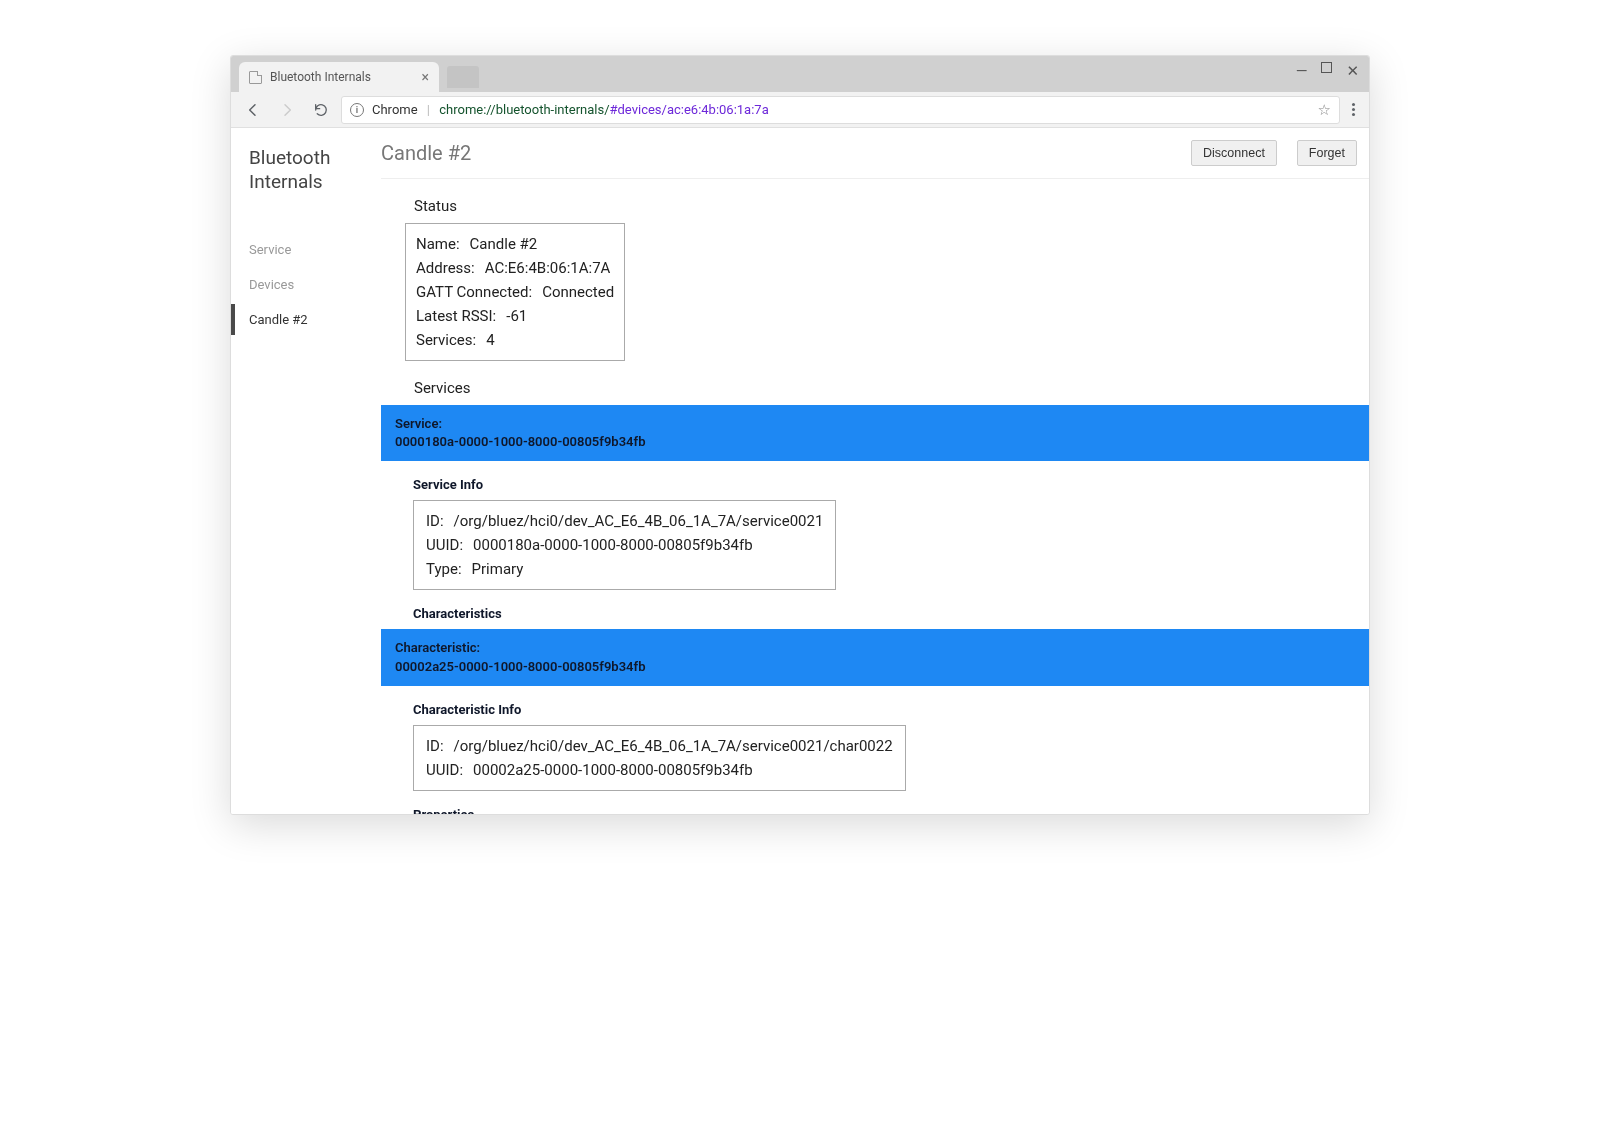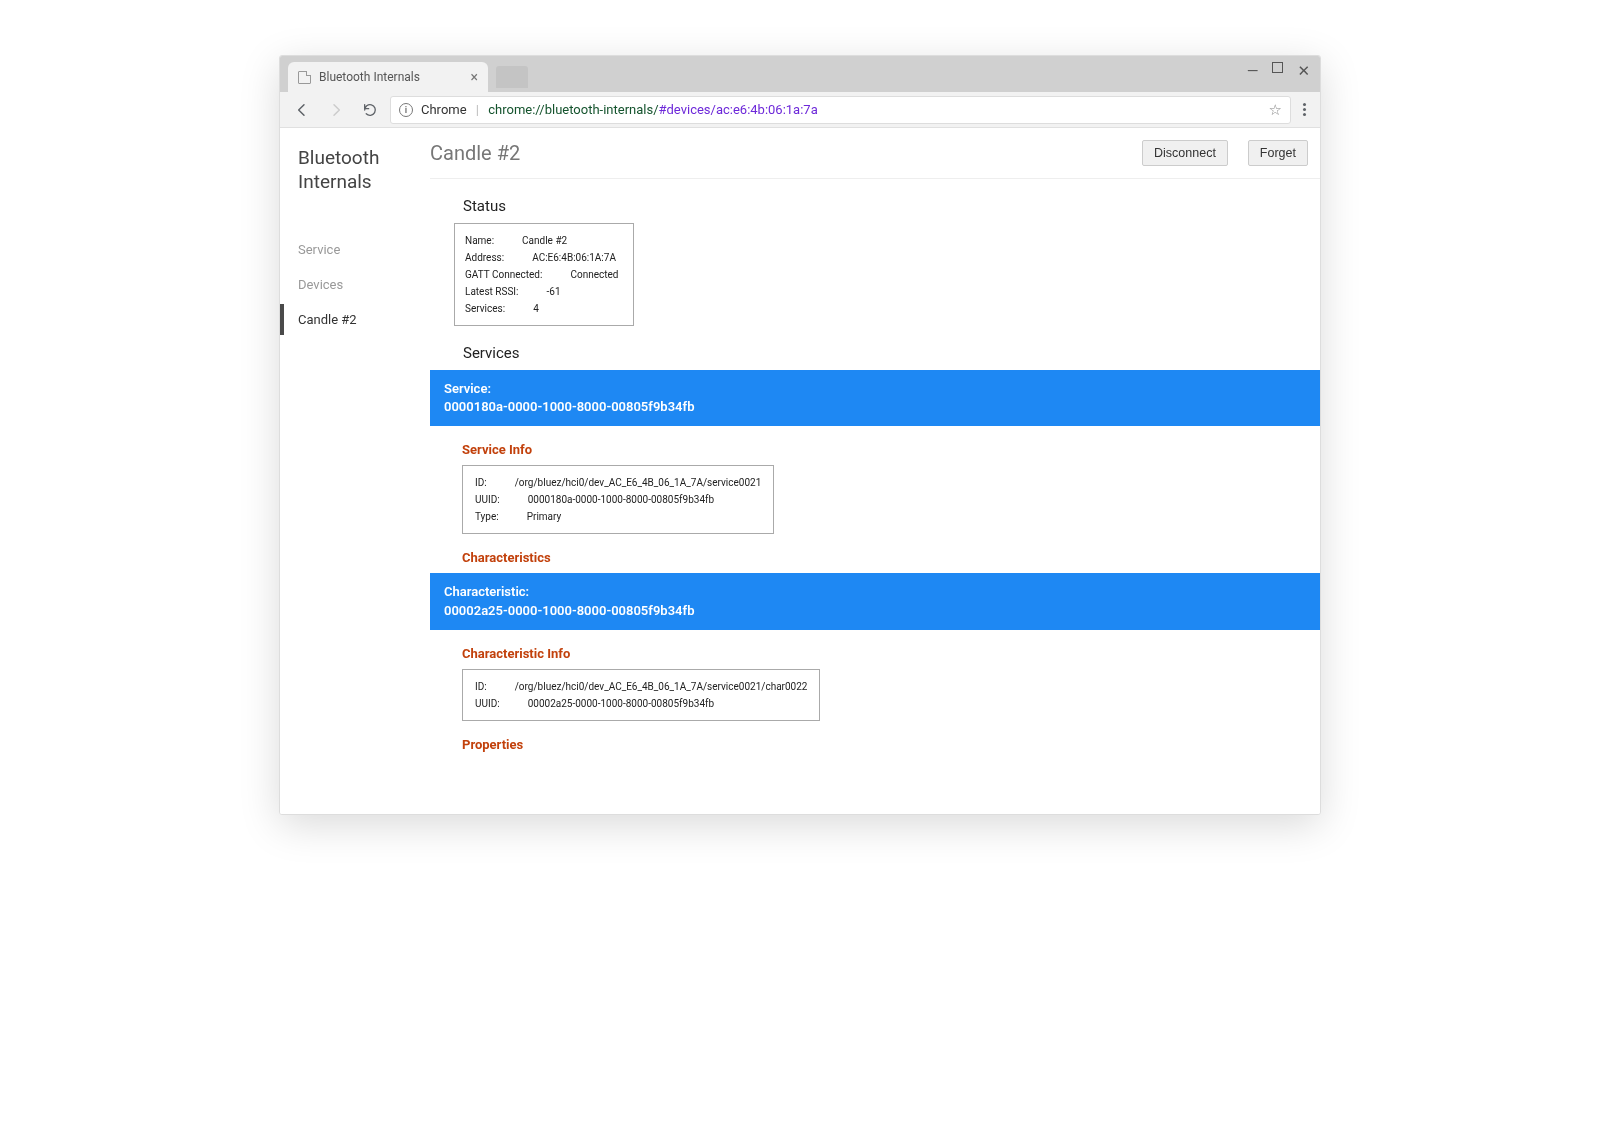--- a/index.html
+++ b/index.html
@@ -7,21 +7,21 @@
     font-family: -apple-system, BlinkMacSystemFont, "Segoe UI", Roboto, Arial, sans-serif;
     background: #fff;
     width: 1600px;
     height: 1143px;
     display: flex;
     align-items: flex-start;
     justify-content: center;
     padding-top: 55px;
   }
   .window {
-    width: 1042px;
+    width: 1140px;
     height: 760px;
     background: #fff;
     border: 1px solid #ddd;
     border-radius: 3px;
     box-shadow: 0 10px 40px rgba(0,0,0,0.15);
     overflow: hidden;
     display: flex;
     flex-direction: column;
   }
   
@@ -120,32 +120,32 @@
   }
   .hdr-buttons{margin-left:auto;display:flex;gap:20px;padding-right:8px;}
   .btn{
     background:#f0f0f0;border:1px solid #ccc;border-radius:2px;padding:5px 11px;font-size:12.5px;color:#333;cursor:pointer;
   }
   .section{padding:0 0 0 24px;}
   .section h3{
     font-size:15px;font-weight:400;color:#222;margin:8px 9px;
   }
   .section h4{
-    font-size:13px;font-weight:700;color:#c2410c;margin:16px 0 8px 8px;
+    font-size:13px;font-weight:700;color:#0f172a;margin:16px 0 8px 8px;
   }
   .info-box{
     border:1px solid #aaa;padding:8px 10px;display:inline-block;min-width:180px;
   }
   .info-row{
-    display:flex;font-size:10px;color:#222;padding:3px 0;gap:28px;
+    display:flex;font-size:15px;color:#222;padding:3px 0;gap:10px;
   }
   .info-row .k{min-width:auto;}
   .info-row .k::after{content:":";}
   .blue-row{
-    background:#1e88f3;color:#ffffff;padding:10px 26px;font-size:13px;font-weight:600;margin-left:-24px;line-height:1.4;
+    background:#1e88f3;color:#0f172a;padding:10px 26px;font-size:13px;font-weight:600;margin-left:-24px;line-height:1.4;
   }
   .blue-row .lbl{display:block;}
   .blue-row .val{display:block;font-weight:600;}
   .info-box-wide{
     border:1px solid #aaa;padding:8px 12px;display:inline-block;margin-left:8px;
   }
   svg{display:block;}
 </style>
 </head>
 <body>

